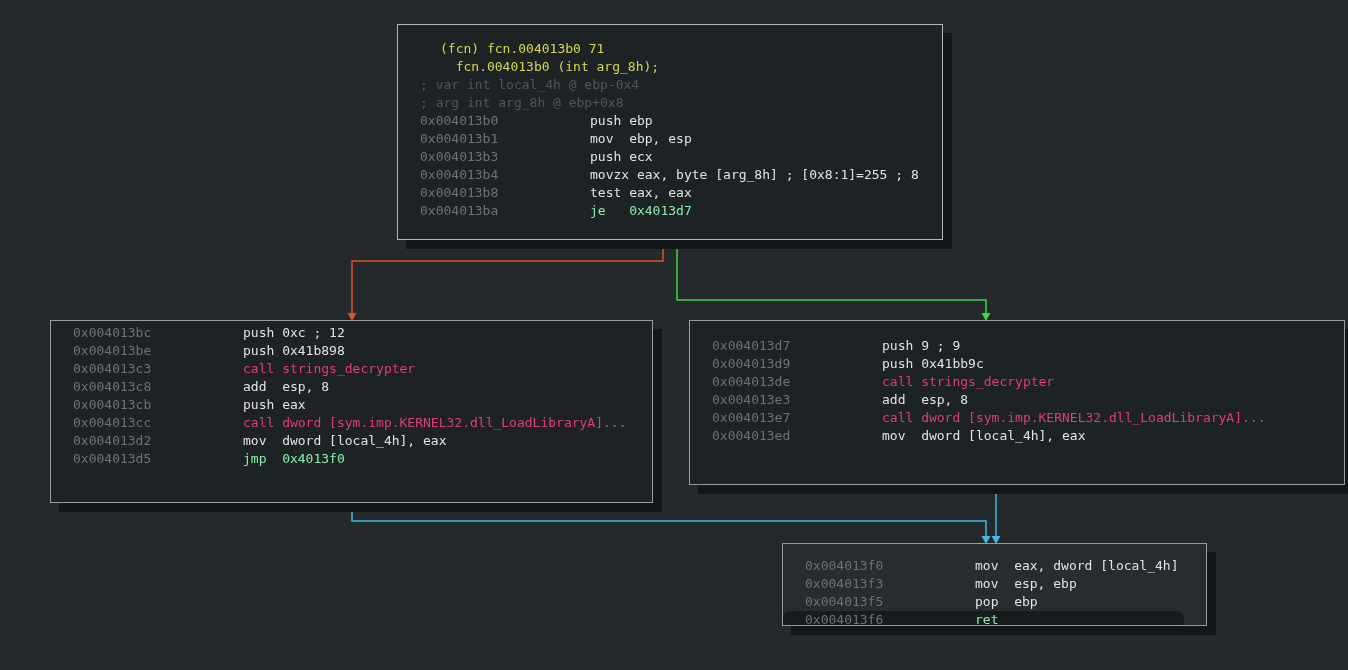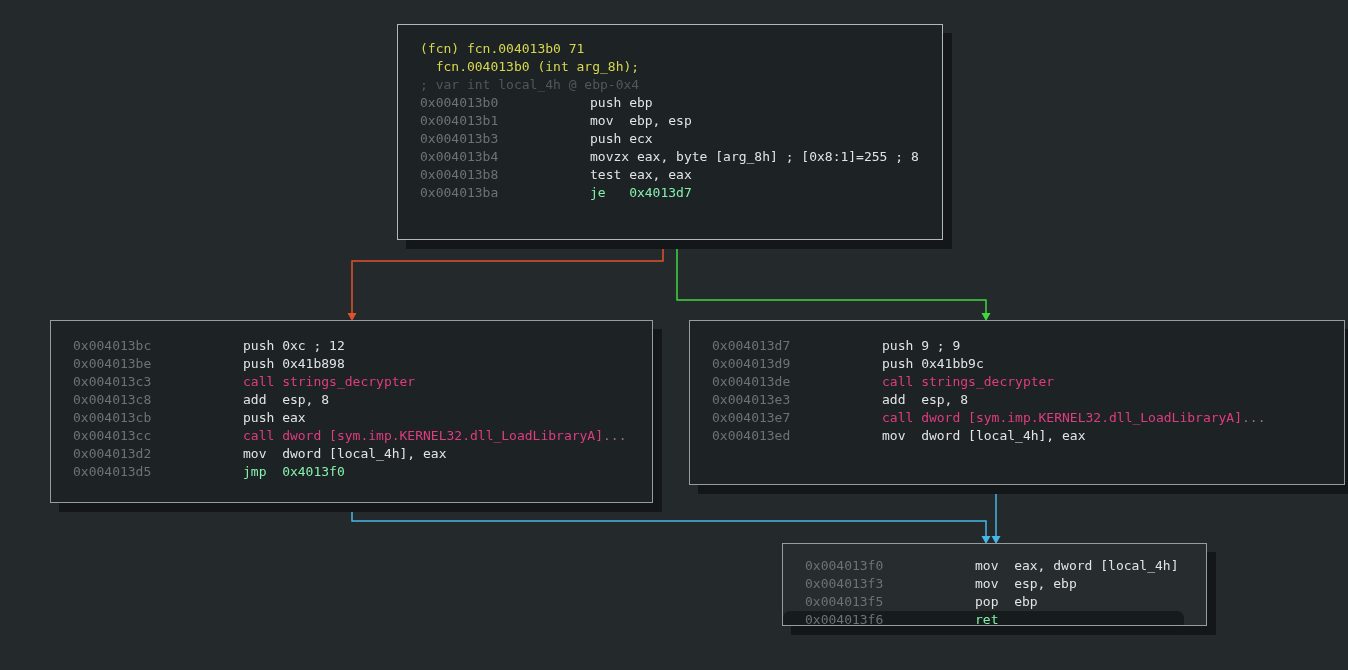--- a/index.html
+++ b/index.html
@@ -11,28 +11,28 @@
   #graph-canvas{position:absolute;inset:0;width:1348px;height:670px;}
   #edges-svg{position:absolute;left:0;top:0;width:1348px;height:670px;}
   .block{
     position:absolute;box-sizing:border-box;
     background:#1d2225;border:1px solid #979c9e;
     box-shadow:9px 9px 0 #141719;
     font-size:13px;line-height:18px;color:#e2e4e4;
     overflow:hidden;
   }
   #block-0{left:397px;top:24px;width:546px;height:216px;padding-top:15px;border-color:#b3b7b7;}
-  #block-1{left:50px;top:320px;width:603px;height:183px;padding-top:16px;}
+  #block-1{left:50px;top:320px;width:603px;height:183px;padding-top:3px;}
   #block-2{left:689px;top:320px;width:656px;height:165px;padding-top:16px;}
   #block-3{left:782px;top:543px;width:425px;height:83px;padding-top:13px;background:#272c2e;}
   .row{padding-left:22px;white-space:pre;height:18px;}
   .row.hl{background:#151c1b;margin-right:22px;border-radius:7px;}
   .seg{display:inline;}
   .seg.c-addr{display:inline-block;width:170px;color:#6c7376;}
-  .c-fcn{color:#d8d84e;}
+  .c-fcn{color:#d8d84e;margin-left:20px;}
   .c-cmt{color:#4f585b;}
   .c-ins{color:#e2e4e4;}
   .c-jmp{color:#86efac;}
   .c-call{color:#e03c80;}
   .c-dim{color:#a06b80;}
 </style>
 </head>
 <body>
 
 <div id="graph-canvas">
@@ -43,20 +43,21 @@
       <path d="M 981.5 313 L 990.5 313 L 986 321 Z" fill="#3fd63f"></path>
       <polyline points="352,503 352,521 986,521 986,536" fill="none" stroke="#45b8e8" stroke-width="1.5"></polyline>
       <path d="M 981.5 536 L 990.5 536 L 986 544 Z" fill="#45b8e8"></path>
       <polyline points="996,485 996,536" fill="none" stroke="#45b8e8" stroke-width="1.5"></polyline>
       <path d="M 991.5 536 L 1000.5 536 L 996 544 Z" fill="#45b8e8"></path>
     </svg>
   <div class="block" id="block-0">
       <div class="row"><span class="seg c-fcn">(fcn) fcn.004013b0 71</span></div>
       <div class="row"><span class="seg c-fcn">  fcn.004013b0 (int arg_8h);</span></div>
       <div class="row"><span class="seg c-cmt">; var int local_4h @ ebp-0x4</span></div>
+      <div class="row"><span class="seg c-cmt">; arg int arg_8h @ ebp+0x8</span></div>
       <div class="row"><span class="seg c-addr">0x004013b0</span><span class="seg c-ins">push ebp</span></div>
       <div class="row"><span class="seg c-addr">0x004013b1</span><span class="seg c-ins">mov  ebp, esp</span></div>
       <div class="row"><span class="seg c-addr">0x004013b3</span><span class="seg c-ins">push ecx</span></div>
       <div class="row"><span class="seg c-addr">0x004013b4</span><span class="seg c-ins">movzx eax, byte [arg_8h] ; [0x8:1]=255 ; 8</span></div>
       <div class="row"><span class="seg c-addr">0x004013b8</span><span class="seg c-ins">test eax, eax</span></div>
       <div class="row"><span class="seg c-addr">0x004013ba</span><span class="seg c-jmp">je   0x4013d7</span></div>
     </div>
   <div class="block" id="block-1">
       <div class="row"><span class="seg c-addr">0x004013bc</span><span class="seg c-ins">push 0xc ; 12</span></div>
       <div class="row"><span class="seg c-addr">0x004013be</span><span class="seg c-ins">push 0x41b898</span></div>

